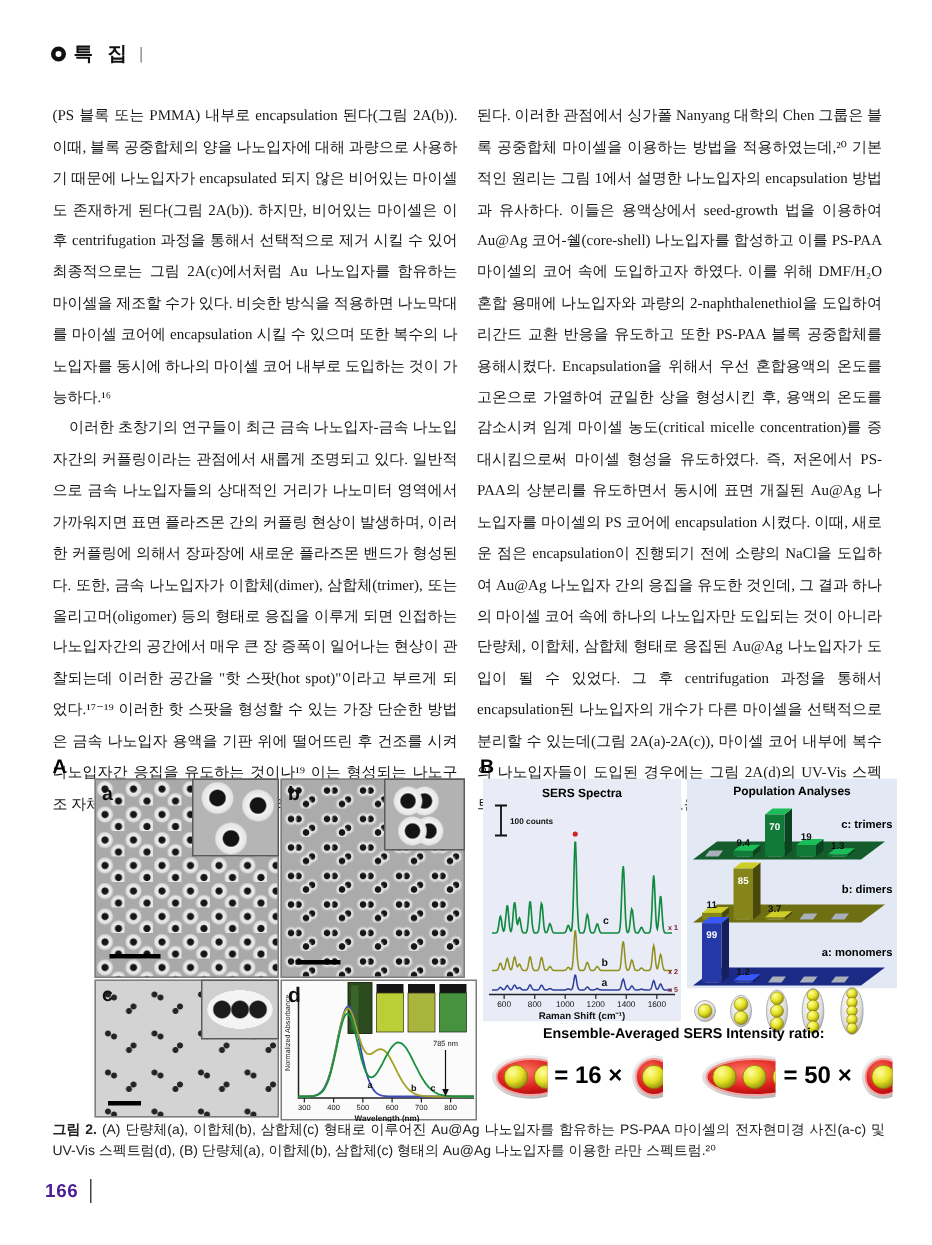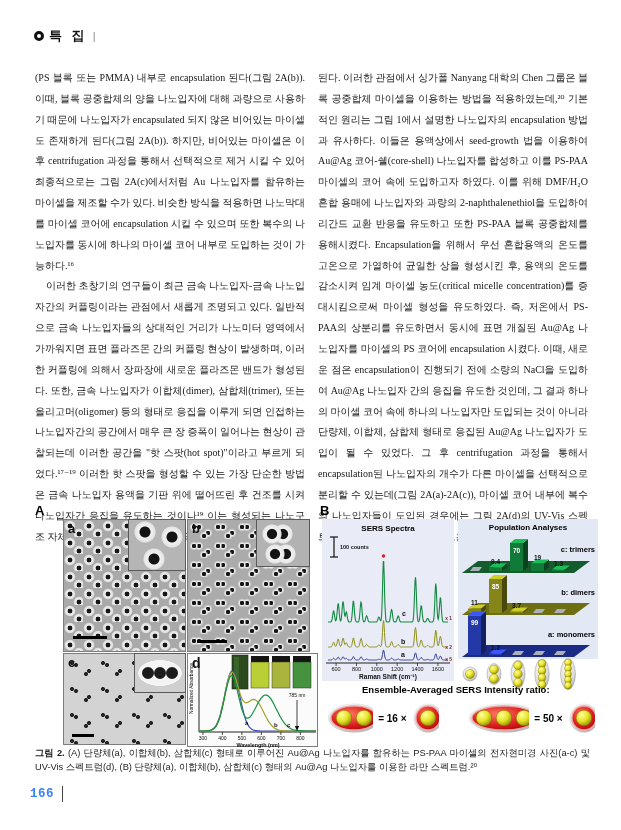--- a/index.html
+++ b/index.html
@@ -82,31 +82,31 @@
   .svg-tick2{font:5px "Liberation Sans",sans-serif;fill:#111;}
   .svg-axis2{font:bold 5.4px "Liberation Sans",sans-serif;fill:#111;}
   .svg-ylab{font:4.8px "Liberation Sans",sans-serif;fill:#111;}
   .svg-ann{font:5px "Liberation Sans",sans-serif;fill:#111;}
   .svg-letter2{font:bold 6px "Liberation Sans",sans-serif;fill:#111;}
 
   .ens-label{position:absolute;left:322px;top:684px;font-family:Liberation Sans, sans-serif;
              font-weight:bold;font-size:9.5px;color:#000;margin-left:40px;}
   .ens-row{position:absolute;left:327px;top:700px;width:268px;height:36px;display:flex;
            align-items:center;gap:5px;}
-  .ens-eq{font-family:"Liberation Sans",sans-serif;font-weight:bold;font-size:10px;color:#000;white-space:nowrap;}
+  .ens-eq{font-family:"Liberation Sans",sans-serif;font-weight:bold;font-size:16px;color:#000;white-space:nowrap;}
   .ens-gap{width:22px;}
 
   
   .caption{position:absolute;left:35px;top:747px;width:555px;
            font-family:"Liberation Sans","DejaVu Sans",sans-serif;
            font-size:9.3px;line-height:13.6px;color:#222;text-align:justify;}
   .caption b{font-weight:bold;margin-top:44px;}
   .footer{position:absolute;left:30px;top:786px;display:flex;align-items:center;
           font-family:"Liberation Sans",sans-serif;}
-  .pagenum{font-weight:bold;font-size:12.5px;color:#3b82f6;letter-spacing:0.5px;font-family:Liberation Mono, monospace;}
+  .pagenum{font-weight:bold;font-size:12.5px;color:#4c1d95;letter-spacing:0.5px;}
   .fdiv{width:1px;height:16px;background:#444;margin:0 8px;}
   .journal{font-size:8.6px;color:#333;}
 </style>
 </head>
 <body>
 
 <div class="page">
 
   <div class="header">
     <span class="bullet"></span>

